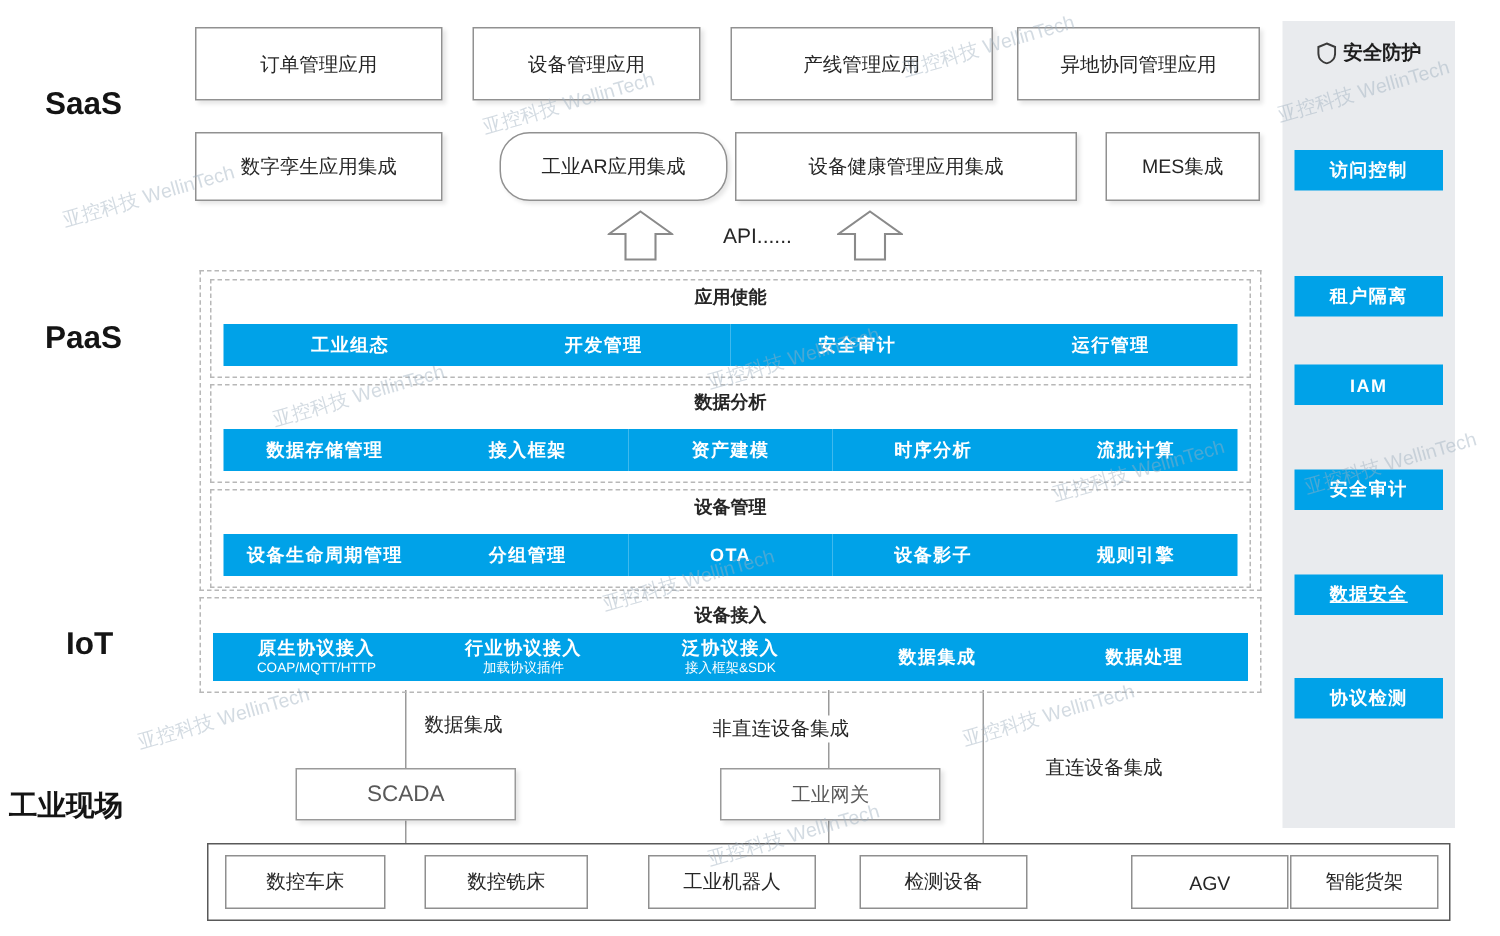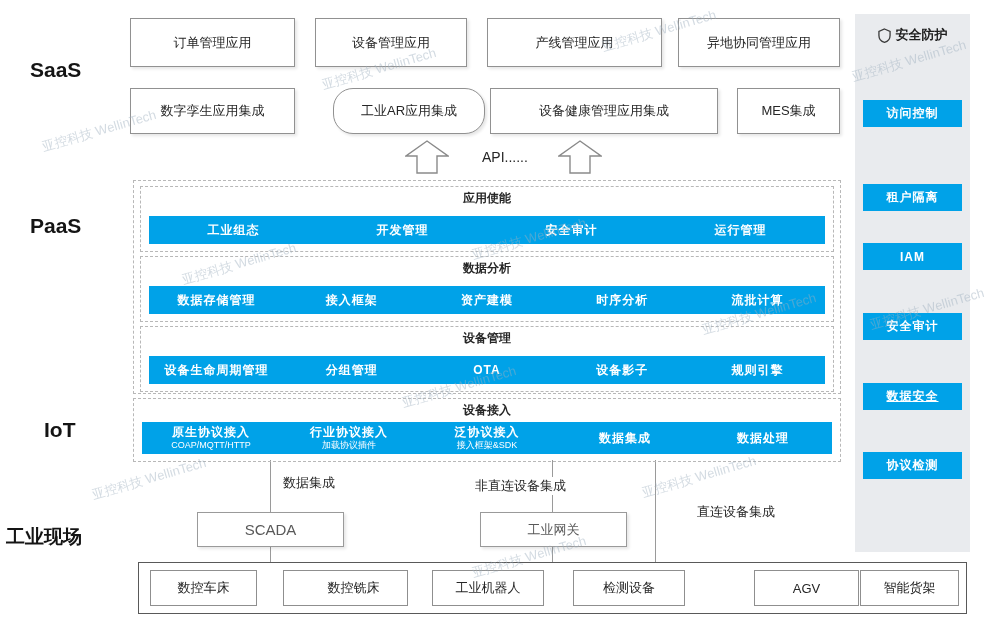--- a/index.html
+++ b/index.html
@@ -148,21 +148,21 @@
 
   <div class="flow-label" style="left:280px;top:474px;">数据集成</div>
   <div class="flow-label" style="left:472px;top:477px;">非直连设备集成</div>
   <div class="flow-label" style="left:694px;top:503px;">直连设备集成</div>
 
   <div class="mid-box" style="left:197px;top:512px;width:145px;height:33px;font-size:15px;">SCADA</div>
   <div class="mid-box" style="left:480px;top:512px;width:145px;height:33px;font-size:13px;">工业网关</div>
 
   <div class="outer-field" style="left:138px;top:562px;width:827px;height:50px;"></div>
   <div class="dev-box" style="left:150px;top:570px;width:105px;height:34px;">数控车床</div>
-  <div class="dev-box" style="left:283px;top:570px;width:107px;height:34px;padding-left:16px;">数控铣床</div>
+  <div class="dev-box" style="left:283px;top:570px;width:107px;height:34px;">数控铣床</div>
   <div class="dev-box" style="left:432px;top:570px;width:110px;height:34px;">工业机器人</div>
   <div class="dev-box" style="left:573px;top:570px;width:110px;height:34px;">检测设备</div>
   <div class="dev-box" style="left:727px;top:570px;width:103px;height:34px;margin-left:27px;">AGV</div>
   <div class="dev-box" style="left:860px;top:570px;width:97px;height:34px;">智能货架</div>
 
   <div class="wm" style="left:40px;top:122px;">亚控科技 WellinTech</div>
   <div class="wm" style="left:320px;top:60px;">亚控科技 WellinTech</div>
   <div class="wm" style="left:600px;top:22px;">亚控科技 WellinTech</div>
   <div class="wm" style="left:850px;top:52px;">亚控科技 WellinTech</div>
   <div class="wm" style="left:180px;top:255px;">亚控科技 WellinTech</div>

